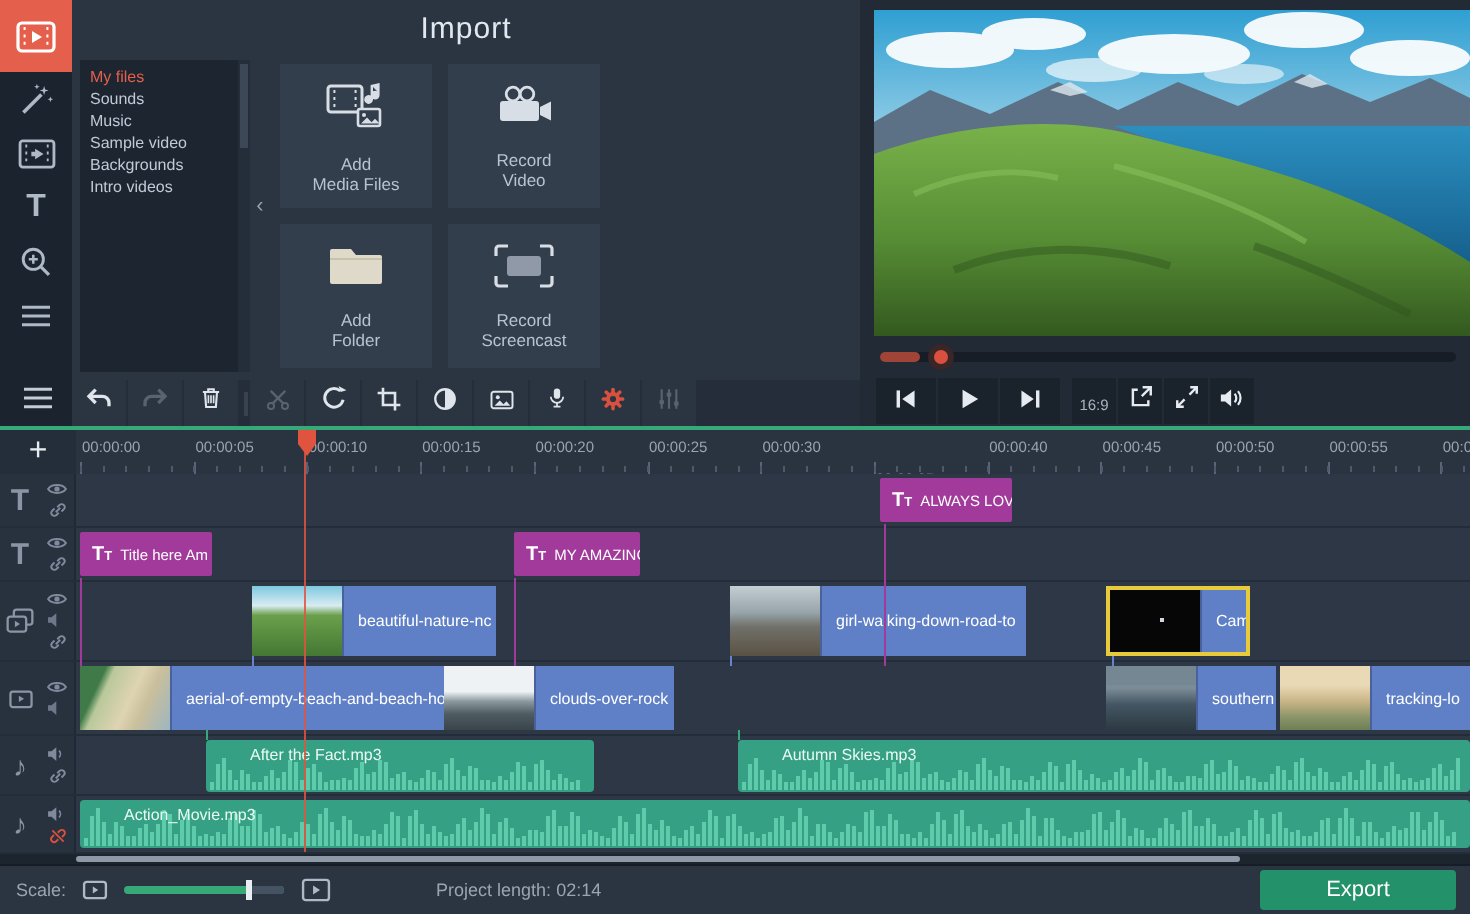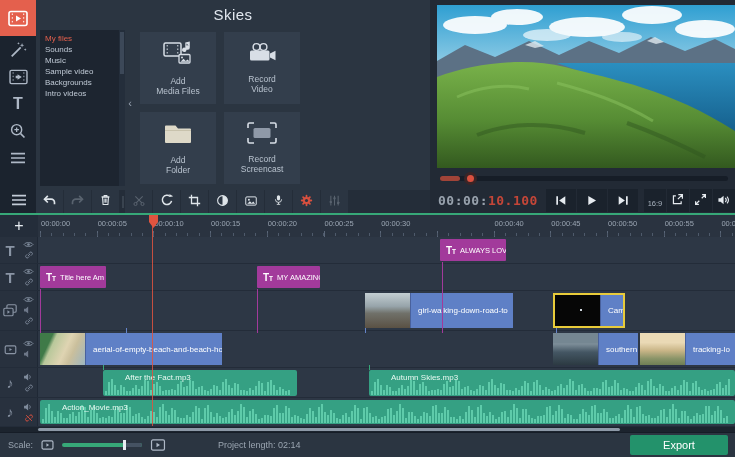--- a/index.html
+++ b/index.html
@@ -177,21 +177,21 @@
         </span>
       </div>
     </div>
   <div id="corner-menu">
     <span><svg width="18" height="14" viewBox="0 0 20 16">
           <path d="M2 3h16M2 8h16M2 13h16" stroke="currentColor" fill="none" stroke-width="1.8"></path>
         </svg></span>
   </div>
 
   <div id="import-panel">
-    <div id="import-title">Skies</div>
+    <div id="import-title">Import</div>
     <div id="file-list">
         <div class="cat sel">My files</div>
         <div class="cat">Sounds</div>
         <div class="cat">Music</div>
         <div class="cat">Sample video</div>
         <div class="cat">Backgrounds</div>
         <div class="cat">Intro videos</div>
       </div>
     <div id="list-scrollbar">
       <div id="list-scroll-thumb"></div>
@@ -357,23 +357,20 @@
         <path d="M40 130c30-12 70-14 108-2M190 118c28 10 54 22 78 34" stroke="#2f5520" stroke-width="4" fill="none" opacity=".45"></path>
       </svg>
     </div>
     <div id="seek-row">
       <div id="seek-track">
         <div id="seek-fill"></div>
         <div id="seek-handle"></div>
       </div>
     </div>
     <div id="controls-row">
-      <div id="timecode">
-        <span class="tc-gray">00:00:</span><span class="tc-red">10.100</span>
-      </div>
       <div id="transport">
           <div class="pv-btn">
             <span><svg width="12" height="11" viewBox="0 0 14 12">
                 <path d="M2.5 1v10" stroke="currentColor" fill="none" stroke-width="2"></path>
                 <path d="M12 1L4.8 6 12 11z" fill="currentColor"></path>
               </svg></span>
           </div>
           <div class="pv-btn">
             <span><svg width="11" height="11" viewBox="0 0 12 12">
                 <path d="M2.5 1l8.5 5-8.5 5z" fill="currentColor"></path>
@@ -497,20 +494,24 @@
               <span>
                 <svg width="10" height="10" viewBox="0 0 16 16">
                   <path d="M6.2 9.8l3.6-3.6M5.2 6.8L3.4 8.6a2.4 2.4 0 0 0 3.4 3.4l1.8-1.8M10.8 9.2l1.8-1.8a2.4 2.4 0 0 0-3.4-3.4L7.4 5.8" stroke="currentColor" fill="none" stroke-width="1.5"></path>
                 </svg>
               </span>
             </span>
           </div>
         </div>
         <div class="trow" style="height: 40px;">
           <div class="tclips">
+            <div class="clip video" style="left: 126px; width: 122px; top: 2px; height: 35px;">
+              <span class="thumb th-nature"></span>
+              <span class="clbl">beautiful-nature-nc</span>
+            </div>
             <div class="clip video" style="left: 365px; width: 148px; top: 2px; height: 35px;">
               <span class="thumb th-road"></span>
               <span class="clbl">girl-walking-down-road-to</span>
             </div>
             <div class="clip video selected" style="left: 553px; width: 72px; top: 2px; height: 35px;">
               <span class="thumb th-black"></span>
               <span class="clbl">Camera.m</span>
             </div>
           </div>
           <div class="thead">
@@ -539,20 +540,24 @@
                 </svg>
               </span>
             </span>
           </div>
         </div>
         <div class="trow" style="height: 37px;">
           <div class="tclips">
             <div class="clip video" style="left: 40px; width: 182px; top: 2px; height: 32px;">
               <span class="thumb th-beach"></span>
               <span class="clbl">aerial-of-empty-beach-and-beach-ho</span>
+            </div>
+            <div class="clip video" style="left: 222px; width: 115px; top: 2px; height: 32px;">
+              <span class="thumb th-clouds"></span>
+              <span class="clbl">clouds-over-rock</span>
             </div>
             <div class="clip video" style="left: 553px; width: 85px; top: 2px; height: 32px;">
               <span class="thumb th-sea"></span>
               <span class="clbl">southern</span>
             </div>
             <div class="clip video" style="left: 640px; width: 95px; top: 2px; height: 32px;">
               <span class="thumb th-pond"></span>
               <span class="clbl">tracking-lo</span>
             </div>
           </div>

